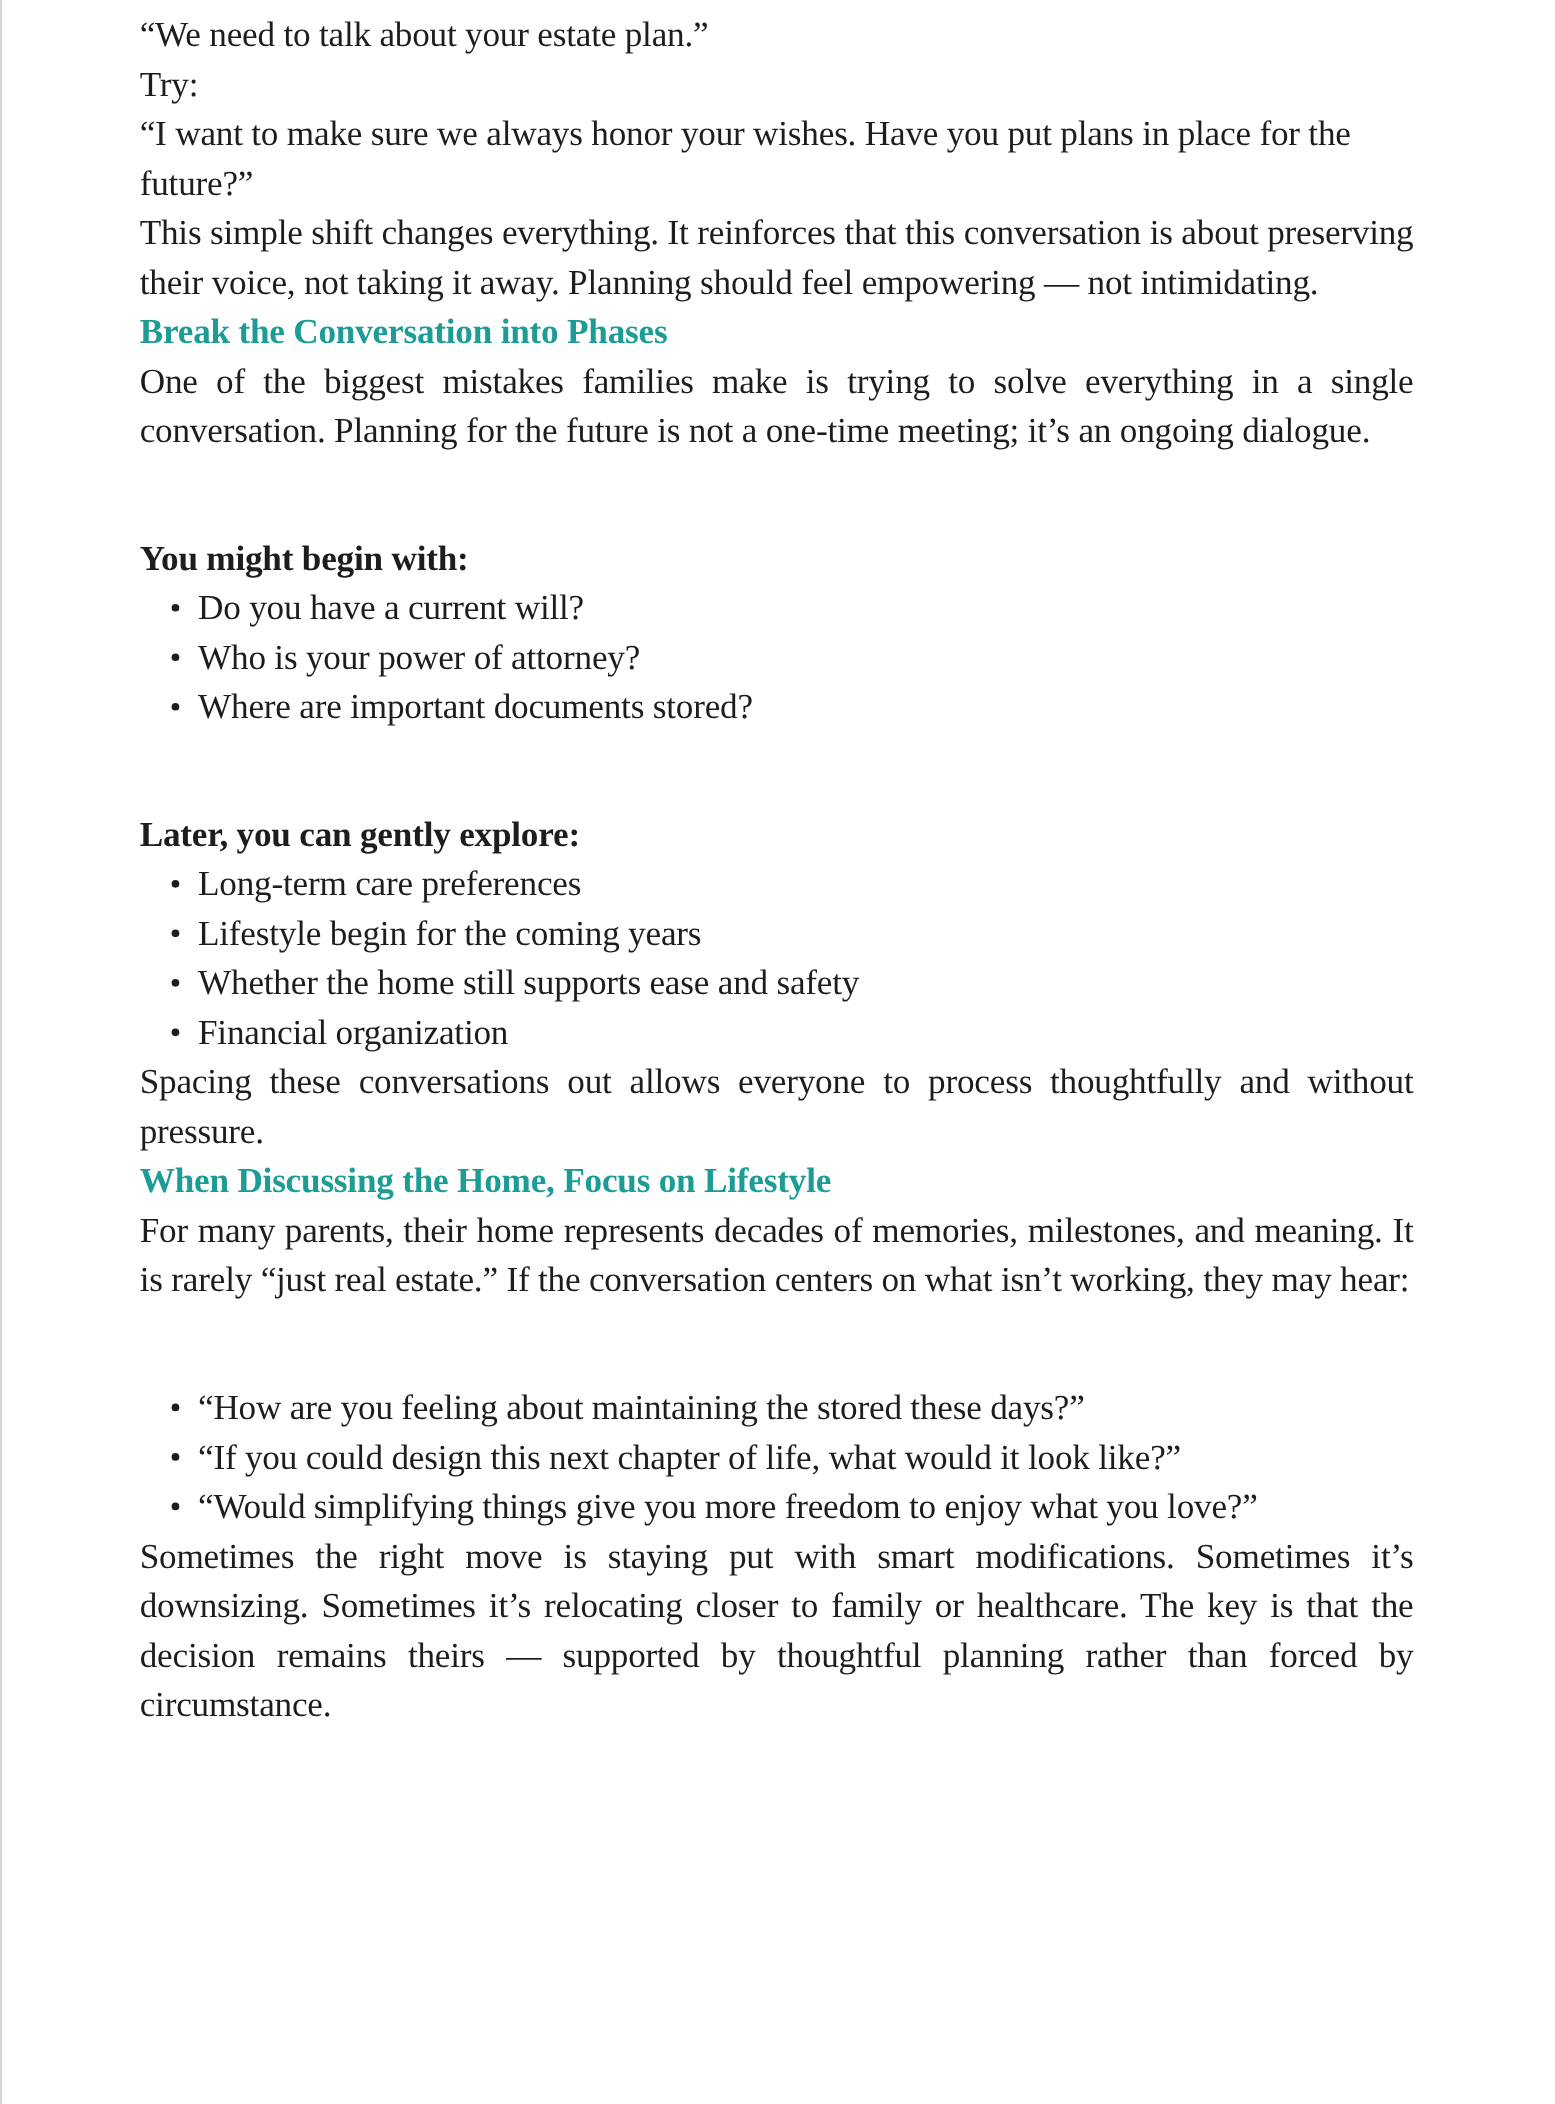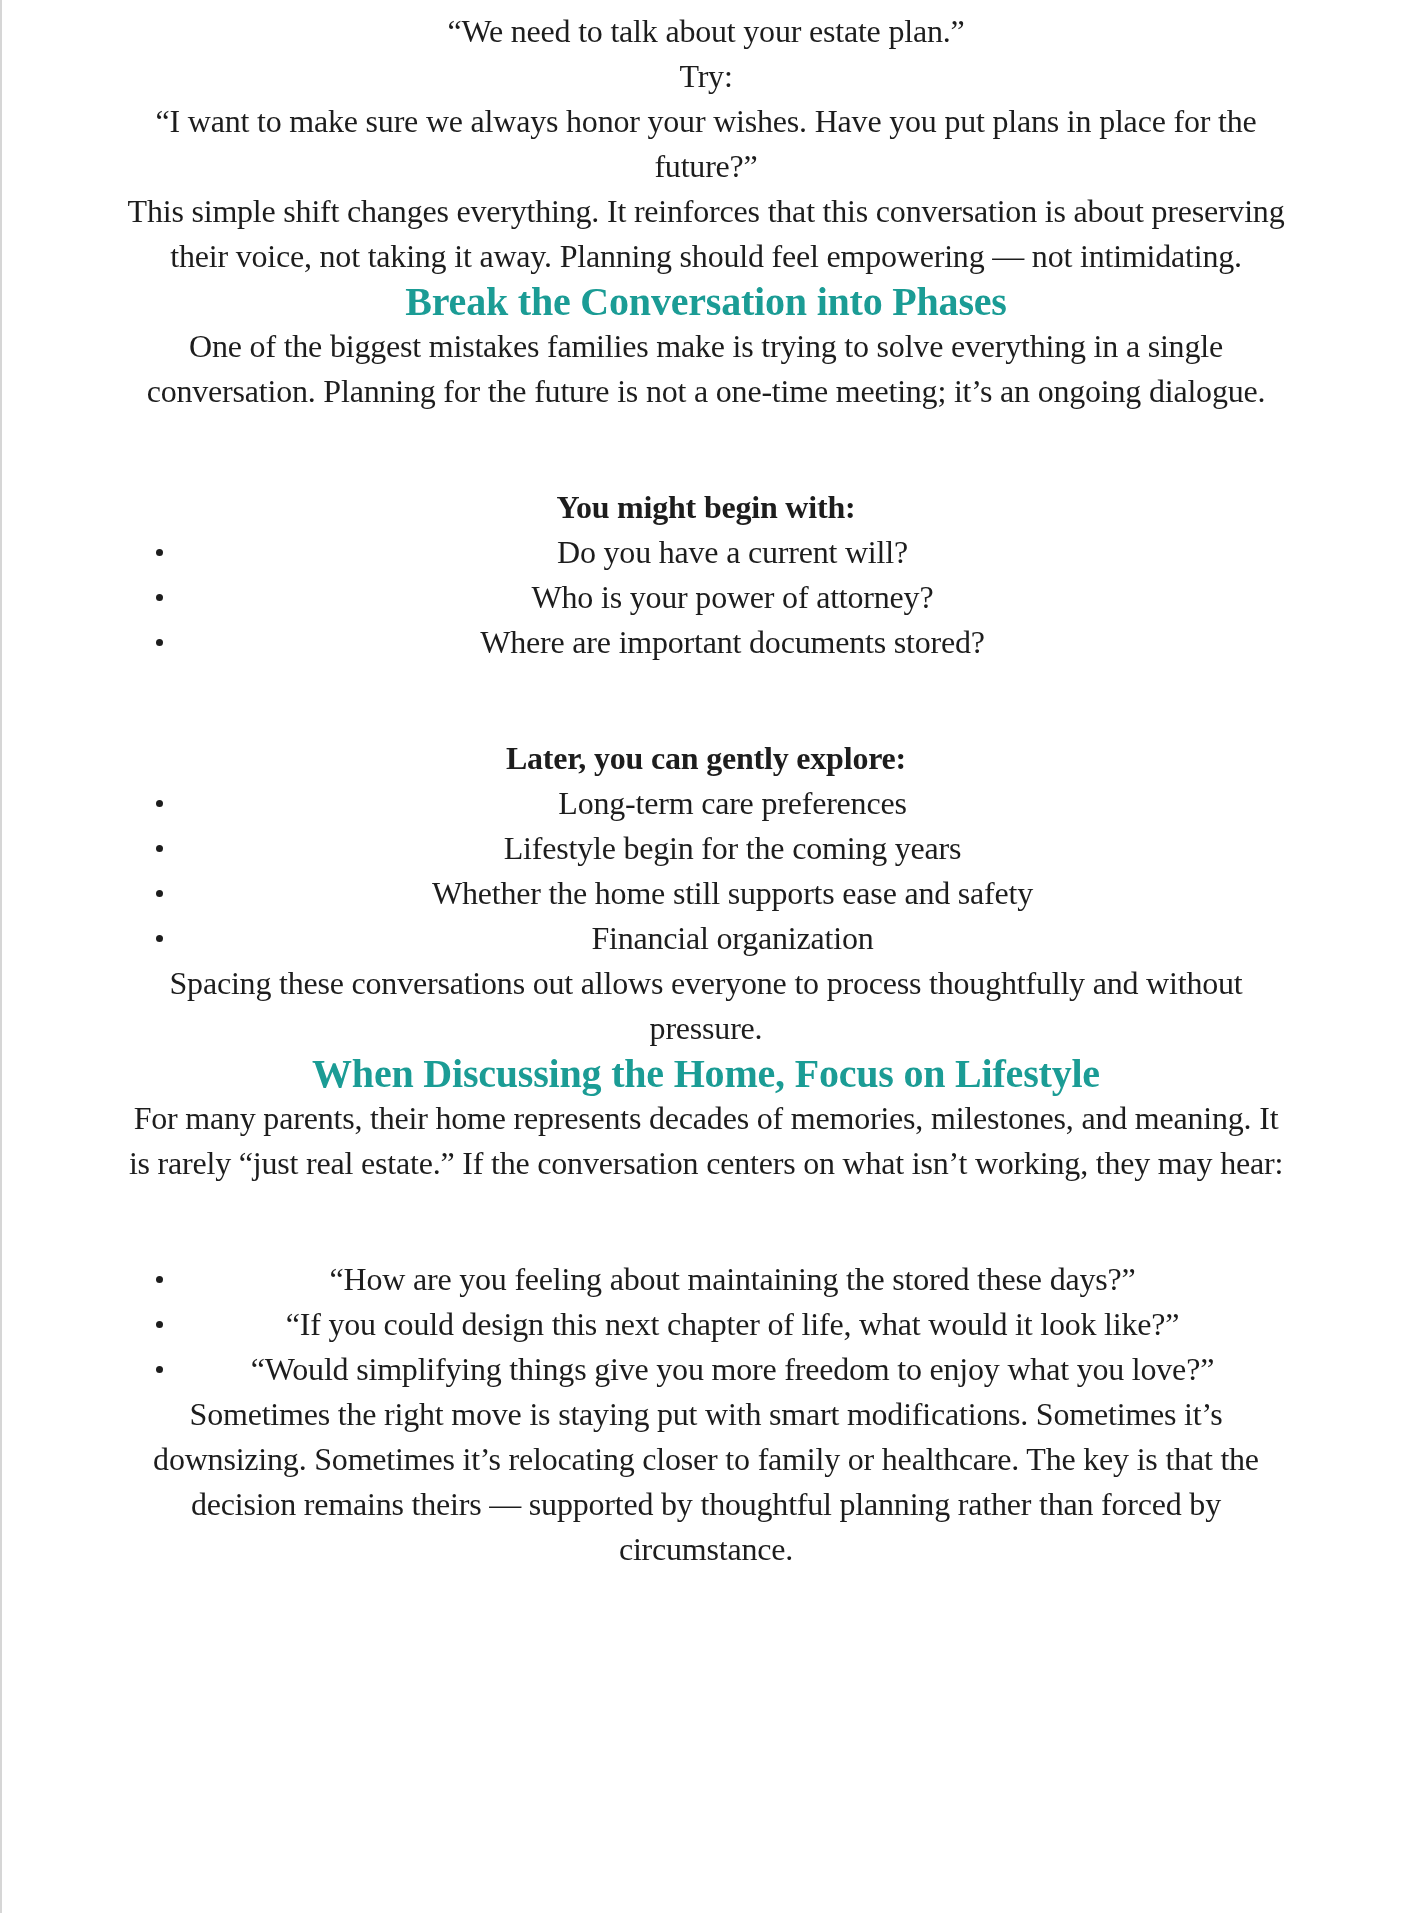--- a/index.html
+++ b/index.html
@@ -17,28 +17,27 @@
     padding: 9px 129px 28px 125px;
     font-family: "Liberation Serif", "DejaVu Serif", serif;
     font-size: 32px;
     letter-spacing: -0.2px;
     line-height: 45px;
     color: var(--ink, #1d1d1d);
   }
   .page p, .page h2, .page ul {
     margin: 0;
     padding: 0;
-    text-align: center;
   }
   .block { margin-top: 71px; }
   .tight { margin-top: 2px; }
   .justify { text-align: justify; }
   .heading {
     margin-top: 45px;
-    font-size: 40px;
+    font-size: 32px;
     font-weight: 600;
     color: var(--accent, #1b9c95);
   }
   .label { font-weight: 600; }
   ul.bullets {
     list-style: none;
     padding-left: 53px;
   }
   ul.bullets li { position: relative; }
   ul.bullets li::before {

